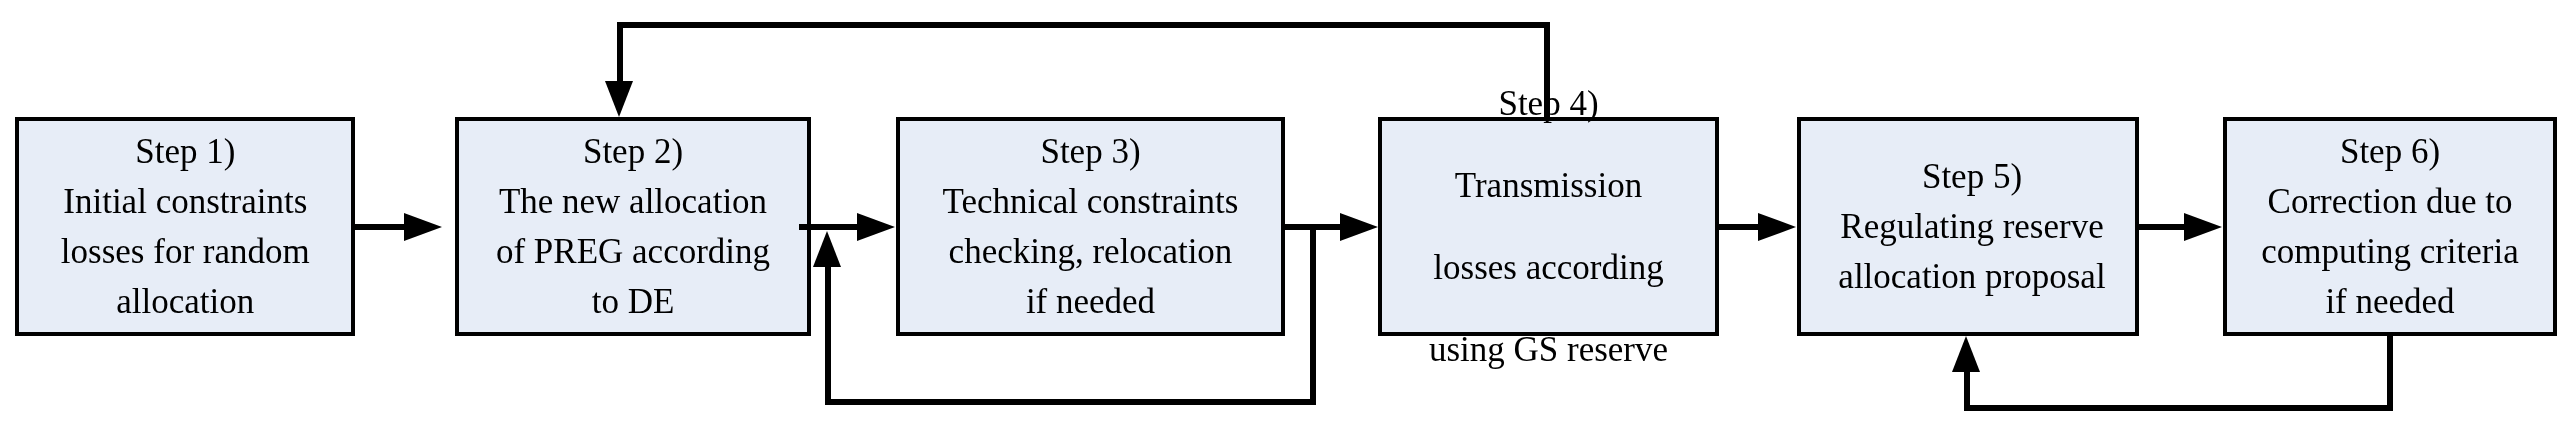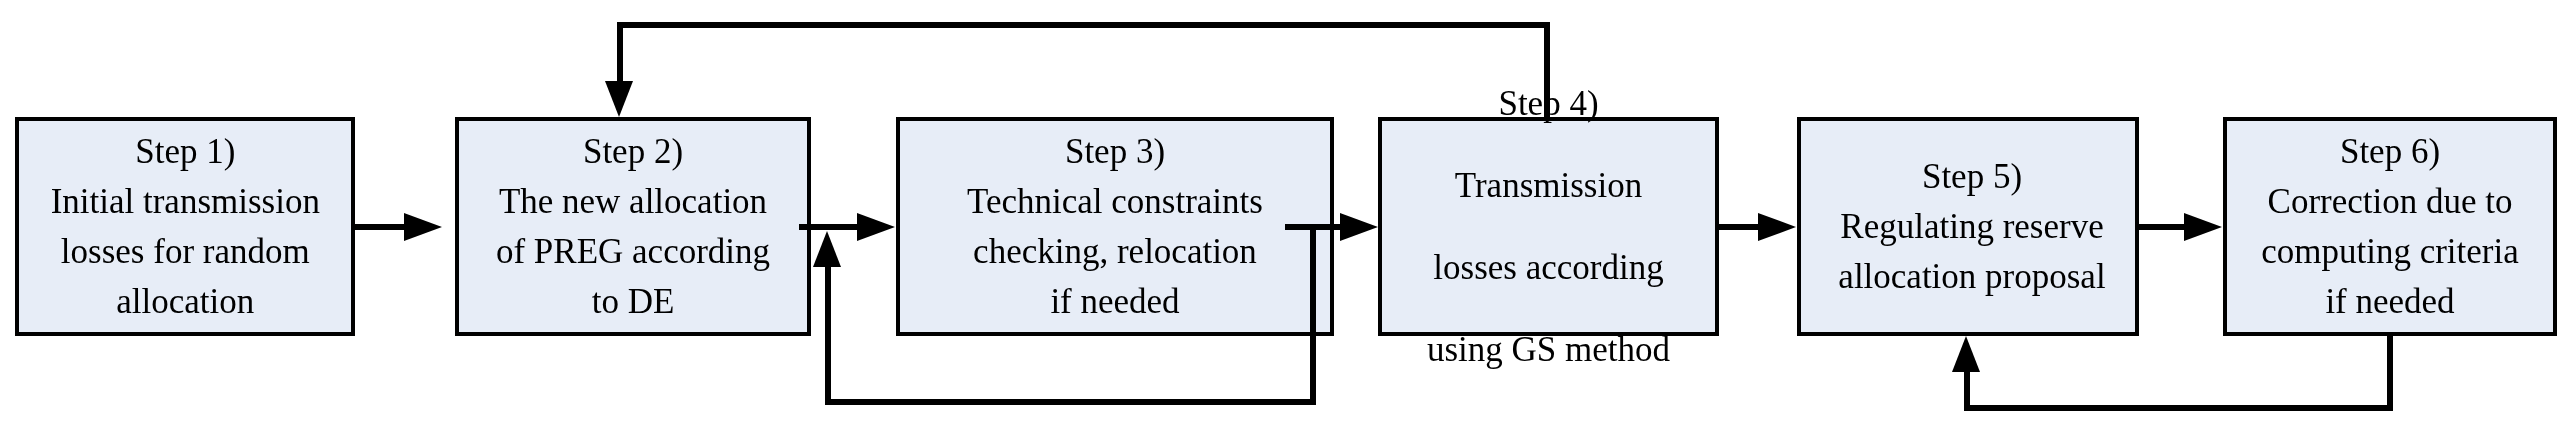--- a/index.html
+++ b/index.html
@@ -30,21 +30,21 @@
   }
   .step-line {
     font-size: 35px;
     line-height: 50px;
     color: #000000;
     white-space: nowrap;
   }
   
   #box1 { left: 15.3px;   width: 340px; }
   #box2 { left: 443px;  width: 356px; margin-left: 12px; }
-  #box3 { left: 896px; width: 438px; }
+  #box3 { left: 896px; width: 389px; }
   #box4 { left: 1378px; width: 341px; gap: 32px; }
   #box5 { left: 1797px; width: 342px; padding-left: 8px; }
   #box6 { left: 2223px; width: 334px; }
 
   .seg {
     position: absolute;
     background: #000000;
   }
   .head-right {
     position: absolute;
@@ -68,21 +68,21 @@
     border-bottom: 36px solid #000000;
   }
 </style>
 </head>
 <body>
 
 <div id="canvas">
 
   <div class="step-box" id="box1">
     <div class="step-line">Step 1)</div>
-    <div class="step-line">Initial transmission</div>
+    <div class="step-line">Initial constraints</div>
     <div class="step-line">losses for random</div>
     <div class="step-line">allocation</div>
   </div>
 
   <div class="step-box" id="box2">
     <div class="step-line">Step 2)</div>
     <div class="step-line">The new allocation</div>
     <div class="step-line">of PREG according</div>
     <div class="step-line">to DE</div>
   </div>
@@ -91,21 +91,21 @@
     <div class="step-line">Step 3)</div>
     <div class="step-line">Technical constraints</div>
     <div class="step-line">checking, relocation</div>
     <div class="step-line">if needed</div>
   </div>
 
   <div class="step-box" id="box4">
     <div class="step-line">Step 4)</div>
     <div class="step-line">Transmission</div>
     <div class="step-line">losses according</div>
-    <div class="step-line">using GS method</div>
+    <div class="step-line">using GS reserve</div>
   </div>
 
   <div class="step-box" id="box5">
     <div class="step-line">Step 5)</div>
     <div class="step-line">Regulating reserve</div>
     <div class="step-line">allocation proposal</div>
   </div>
 
   <div class="step-box" id="box6">
     <div class="step-line">Step 6)</div>

